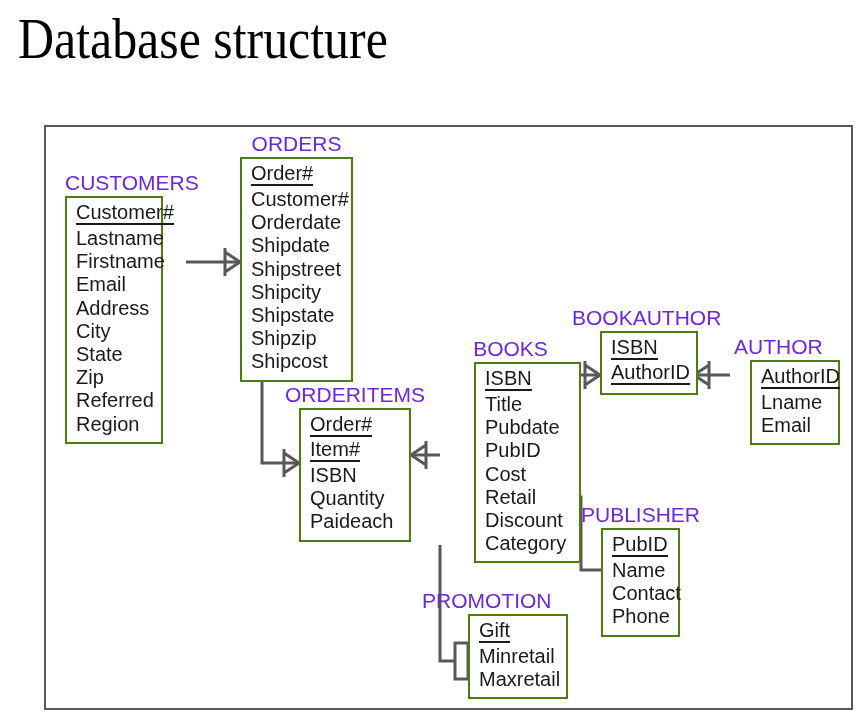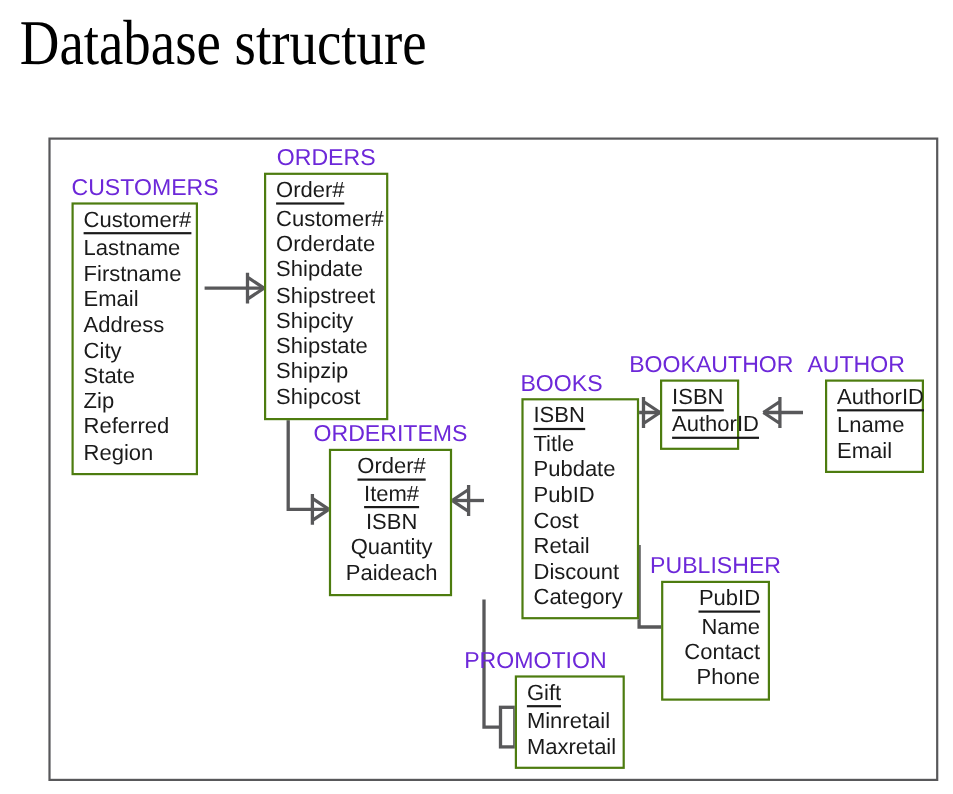--- a/index.html
+++ b/index.html
@@ -110,21 +110,21 @@
     <path d="M 694 375 L 709 365 M 694 375 L 709 385 M 709 361 L 709 389" stroke-width="3"></path>
 
     <polyline points="546,497 581,497 581,570 601,570"></polyline>
     <path d="M 546 497 L 561 487 M 546 497 L 561 507 M 561 483 L 561 511" stroke-width="3"></path>
 
     <polyline points="440,545 440,661 455,661"></polyline>
     <rect x="455" y="643" width="13" height="36" fill="none" stroke="#58585a" stroke-width="3"></rect>
   </g>
 </svg>
 
-<div class="entity" style="left:65px; top:184px; width:115px;">
+<div class="entity" style="left:65px; top:196px; width:98px;">
   <div class="entity-title">CUSTOMERS</div>
   <div class="entity-box">
     <div class="attr-row pk-row"><span class="attr pk">Customer#</span></div>
     <div class="attr-row"><span class="attr">Lastname</span></div>
     <div class="attr-row"><span class="attr">Firstname</span></div>
     <div class="attr-row"><span class="attr">Email</span></div>
     <div class="attr-row"><span class="attr">Address</span></div>
     <div class="attr-row"><span class="attr">City</span></div>
     <div class="attr-row"><span class="attr">State</span></div>
     <div class="attr-row"><span class="attr">Zip</span></div>
@@ -141,21 +141,21 @@
     <div class="attr-row"><span class="attr">Orderdate</span></div>
     <div class="attr-row"><span class="attr">Shipdate</span></div>
     <div class="attr-row"><span class="attr">Shipstreet</span></div>
     <div class="attr-row"><span class="attr">Shipcity</span></div>
     <div class="attr-row"><span class="attr">Shipstate</span></div>
     <div class="attr-row"><span class="attr">Shipzip</span></div>
     <div class="attr-row"><span class="attr">Shipcost</span></div>
   </div>
 </div>
 
-<div class="entity" style="left:299px; top:408px; width:112px;text-align:center;">
+<div class="entity" style="left:299px; top:408px; width:112px;">
   <div class="entity-title center">ORDERITEMS</div>
   <div class="entity-box">
     <div class="attr-row pk-row"><span class="attr pk">Order#</span></div>
     <div class="attr-row pk-row"><span class="attr pk">Item#</span></div>
     <div class="attr-row"><span class="attr">ISBN</span></div>
     <div class="attr-row"><span class="attr">Quantity</span></div>
     <div class="attr-row"><span class="attr">Paideach</span></div>
   </div>
 </div>
 
@@ -166,38 +166,38 @@
     <div class="attr-row"><span class="attr">Title</span></div>
     <div class="attr-row"><span class="attr">Pubdate</span></div>
     <div class="attr-row"><span class="attr">PubID</span></div>
     <div class="attr-row"><span class="attr">Cost</span></div>
     <div class="attr-row"><span class="attr">Retail</span></div>
     <div class="attr-row"><span class="attr">Discount</span></div>
     <div class="attr-row"><span class="attr">Category</span></div>
   </div>
 </div>
 
-<div class="entity" style="left:600px; top:345px; width:72px;">
+<div class="entity" style="left:600px; top:331px; width:98px;">
   <div class="entity-title" style="left:-28px;">BOOKAUTHOR</div>
   <div class="entity-box">
     <div class="attr-row pk-row"><span class="attr pk">ISBN</span></div>
     <div class="attr-row pk-row"><span class="attr pk">AuthorID</span></div>
   </div>
 </div>
 
-<div class="entity" style="left:730px; top:345px; width:90px;padding-left:20px;">
+<div class="entity" style="left:730px; top:360px; width:90px;padding-left:20px;">
   <div class="entity-title" style="left:4px;">AUTHOR</div>
   <div class="entity-box">
     <div class="attr-row pk-row"><span class="attr pk">AuthorID</span></div>
     <div class="attr-row"><span class="attr">Lname</span></div>
     <div class="attr-row"><span class="attr">Email</span></div>
   </div>
 </div>
 
-<div class="entity" style="left:601px; top:528px; width:99px;text-align:right;">
+<div class="entity" style="left:601px; top:528px; width:79px;">
   <div class="entity-title center">PUBLISHER</div>
   <div class="entity-box">
     <div class="attr-row pk-row"><span class="attr pk">PubID</span></div>
     <div class="attr-row"><span class="attr">Name</span></div>
     <div class="attr-row"><span class="attr">Contact</span></div>
     <div class="attr-row"><span class="attr">Phone</span></div>
   </div>
 </div>
 
 <div class="entity" style="left:468px; top:614px; width:100px;">

